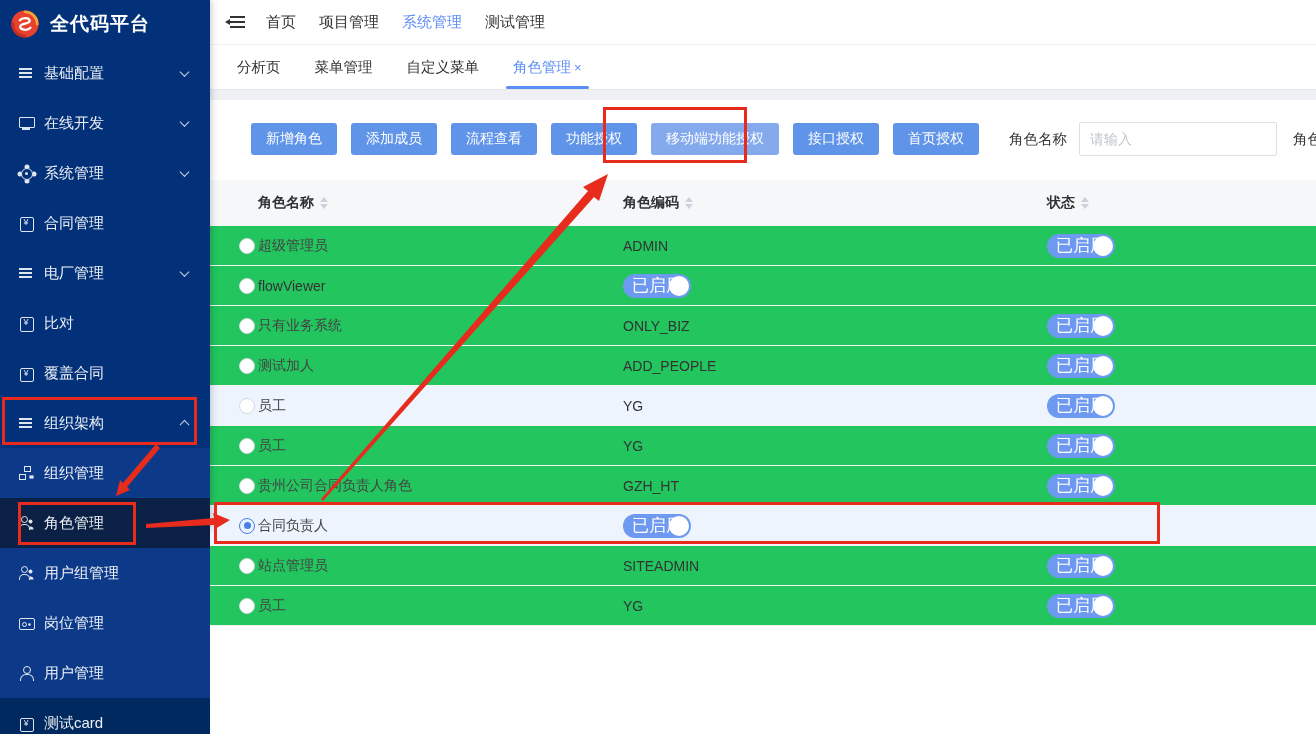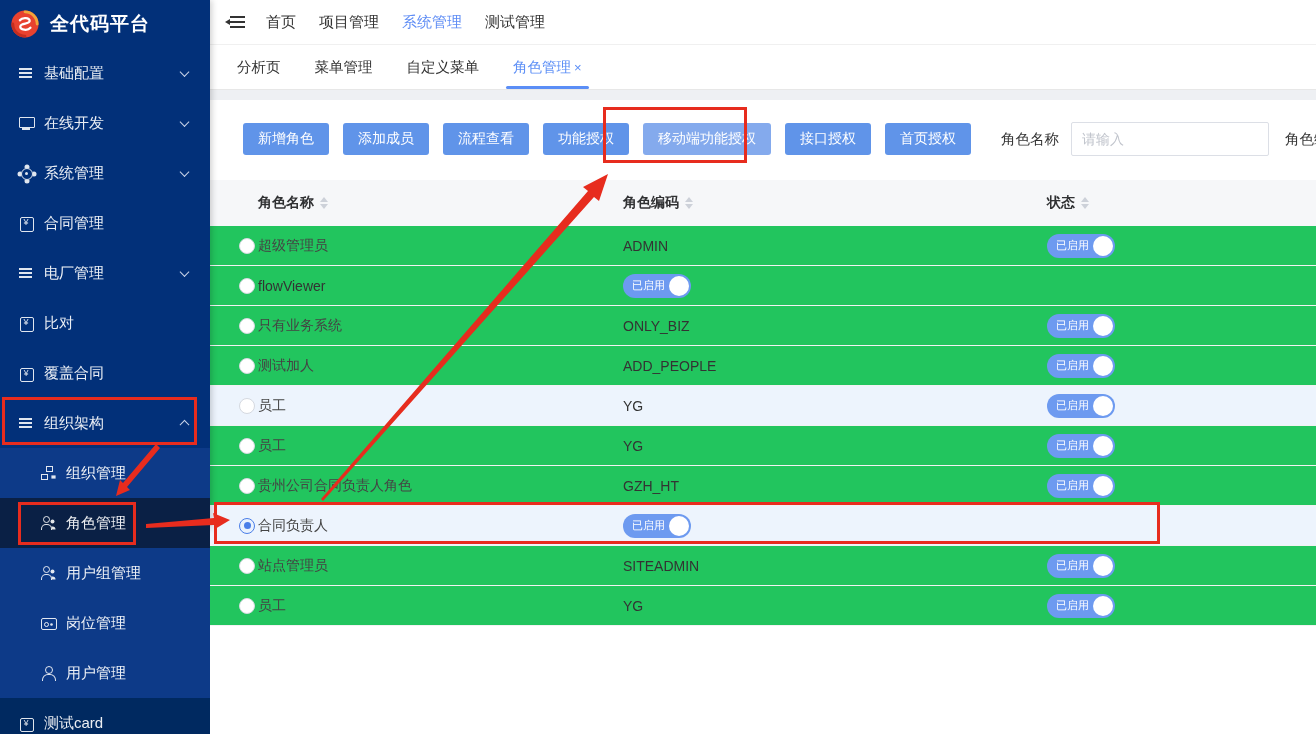--- a/index.html
+++ b/index.html
@@ -7,21 +7,21 @@
   body { font-family:"Liberation Sans","DejaVu Sans",sans-serif; }
   .app { position:relative; width:1316px; height:734px; overflow:hidden; background:#fff; display:flex; }
 
   
   .sidebar { position:relative; width:210px; height:529px; background:#023079; flex:0 0 210px; box-shadow:2px 0 6px rgba(0,0,0,.18); z-index:2; }
   .logo-row { height:48px; display:flex; align-items:center; padding-left:10px; }
   .logo-svg { width:30px; height:30px; flex:0 0 30px; }
   .logo-title { color:#fff; font-size:19px; font-weight:bold; margin-left:10px; letter-spacing:1px; white-space:nowrap; }
 
   .nav-item { position:relative; height:50px; display:flex; align-items:center; padding-left:18px; color:rgba(255,255,255,.92); font-size:15px; cursor:pointer; white-space:nowrap; }
-  .nav-item.is-submenu { background:#0d3a88; padding-left:40px; }
+  .nav-item.is-submenu { background:#0d3a88; padding-left:18px; }
   .nav-item.is-active { background:#0a2045; }
   .nav-item.is-dark { background:#002960; }
   .nav-label { margin-left:10px; }
 
   .chev { width:7px; height:7px; border-right:1.6px solid #c9d4ea; border-bottom:1.6px solid #c9d4ea; position:absolute; right:22px; top:50%; }
   .chev.chev-down { transform:translateY(-65%) rotate(45deg); }
   .chev.chev-up { transform:translateY(-25%) rotate(-135deg); }
 
   
   .nav-icon { position:relative; width:16px; height:16px; flex:0 0 16px; color:rgba(255,255,255,.88); }
@@ -60,21 +60,21 @@
   .tabbar { height:45px; background:#fff; border-bottom:1px solid #e7e7e7; display:flex; align-items:stretch; padding-left:10px; flex:0 0 45px; }
   .tab { position:relative; display:flex; align-items:center; padding:0 17px; font-size:14.5px; color:#333; cursor:pointer; }
   .tab.is-active { color:#5b8ef6; }
   .tab.is-active::after { content:""; position:absolute; left:10px; right:10px; bottom:0; height:3px; border-radius:2px; background:#5b8ef6; }
   .tab-close { display:none; font-size:13px; margin-left:3px; color:#5b8ef6; cursor:pointer; }
   .tab.is-closable .tab-close { display:inline; }
 
   .main-panel { background:#fff; margin-top:10px; flex:1; overflow:hidden; display:flex; flex-direction:column; }
 
   
-  .toolbar { display:flex; align-items:center; padding:22px 0 0 33px; white-space:nowrap; flex:0 0 54px; }
+  .toolbar { display:flex; align-items:center; padding:22px 0 0 22px; white-space:nowrap; flex:0 0 54px;margin-left:19px; }
   .btn { height:32px; padding:0 15px; margin-right:14px; background:#6094e9; color:#fff; font-size:14px; border:none; border-radius:3px; cursor:pointer; font-family:inherit; }
   .btn.is-highlight { background:#84aaed; }
   .filter-group { display:flex; align-items:center; margin-left:16px; }
   .filter-label { font-size:14.5px; color:#333; margin-right:12px; }
   .filter-input { width:198px; height:34px; border:1px solid #dcdfe6; border-radius:2px; padding:0 10px; font-size:14px; color:#333; font-family:inherit; outline:none; }
   .filter-input::placeholder { color:#c0c4cc; }
 
   
   .table { margin-top:24px; flex:1; display:flex; flex-direction:column; }
   .thead { height:46px; background:#f6f7f9; display:flex; align-items:center; font-size:14px; font-weight:bold; color:#303133; }
@@ -88,21 +88,21 @@
   .sorter .s-down { border-top:5.5px solid #cdd1d9; }
 
   .trow { display:grid; grid-template-columns:48px 365px 424px 1fr; align-items:center; height:40px; border-bottom:1px solid #f2f2f2; font-size:14px; color:#444; background:#22c55e; cursor:pointer; }
   .trow.is-highlighted { background:#edf4fd; }
   .cell-radio { display:flex; justify-content:flex-start; padding-left:29px; }
   .radio { width:16px; height:16px; border:1px solid #d5d9e0; border-radius:50%; background:#fff; position:relative; cursor:pointer; }
   .trow.is-selected .radio { border-color:#4a7ee8; background:#eaf2fd; }
   .trow.is-selected .radio::after { content:""; position:absolute; left:3.5px; top:3.5px; width:7px; height:7px; border-radius:50%; background:#4a7ee8; }
   .cell-code { color:#333; }
 
-  .switch { position:relative; width:68px; height:24px; border-radius:12px; background:#6d9af0; color:#fff; font-size:11px; display:flex; align-items:center; padding-left:9px; cursor:pointer; }
+  .switch { position:relative; width:68px; height:24px; border-radius:12px; background:#6d9af0; color:#fff; font-size:17px; display:flex; align-items:center; padding-left:9px; cursor:pointer; }
   .switch::after { content:""; position:absolute; right:2px; top:2px; width:20px; height:20px; border-radius:50%; background:#fff; }
 
   
   .anno { position:absolute; pointer-events:none; z-index:10; }
   .anno-box { border:3px solid #e72c1e; }
   .anno-svg { left:0; top:0; width:1316px; height:734px; }
 </style>
 </head>
 <body>
 

